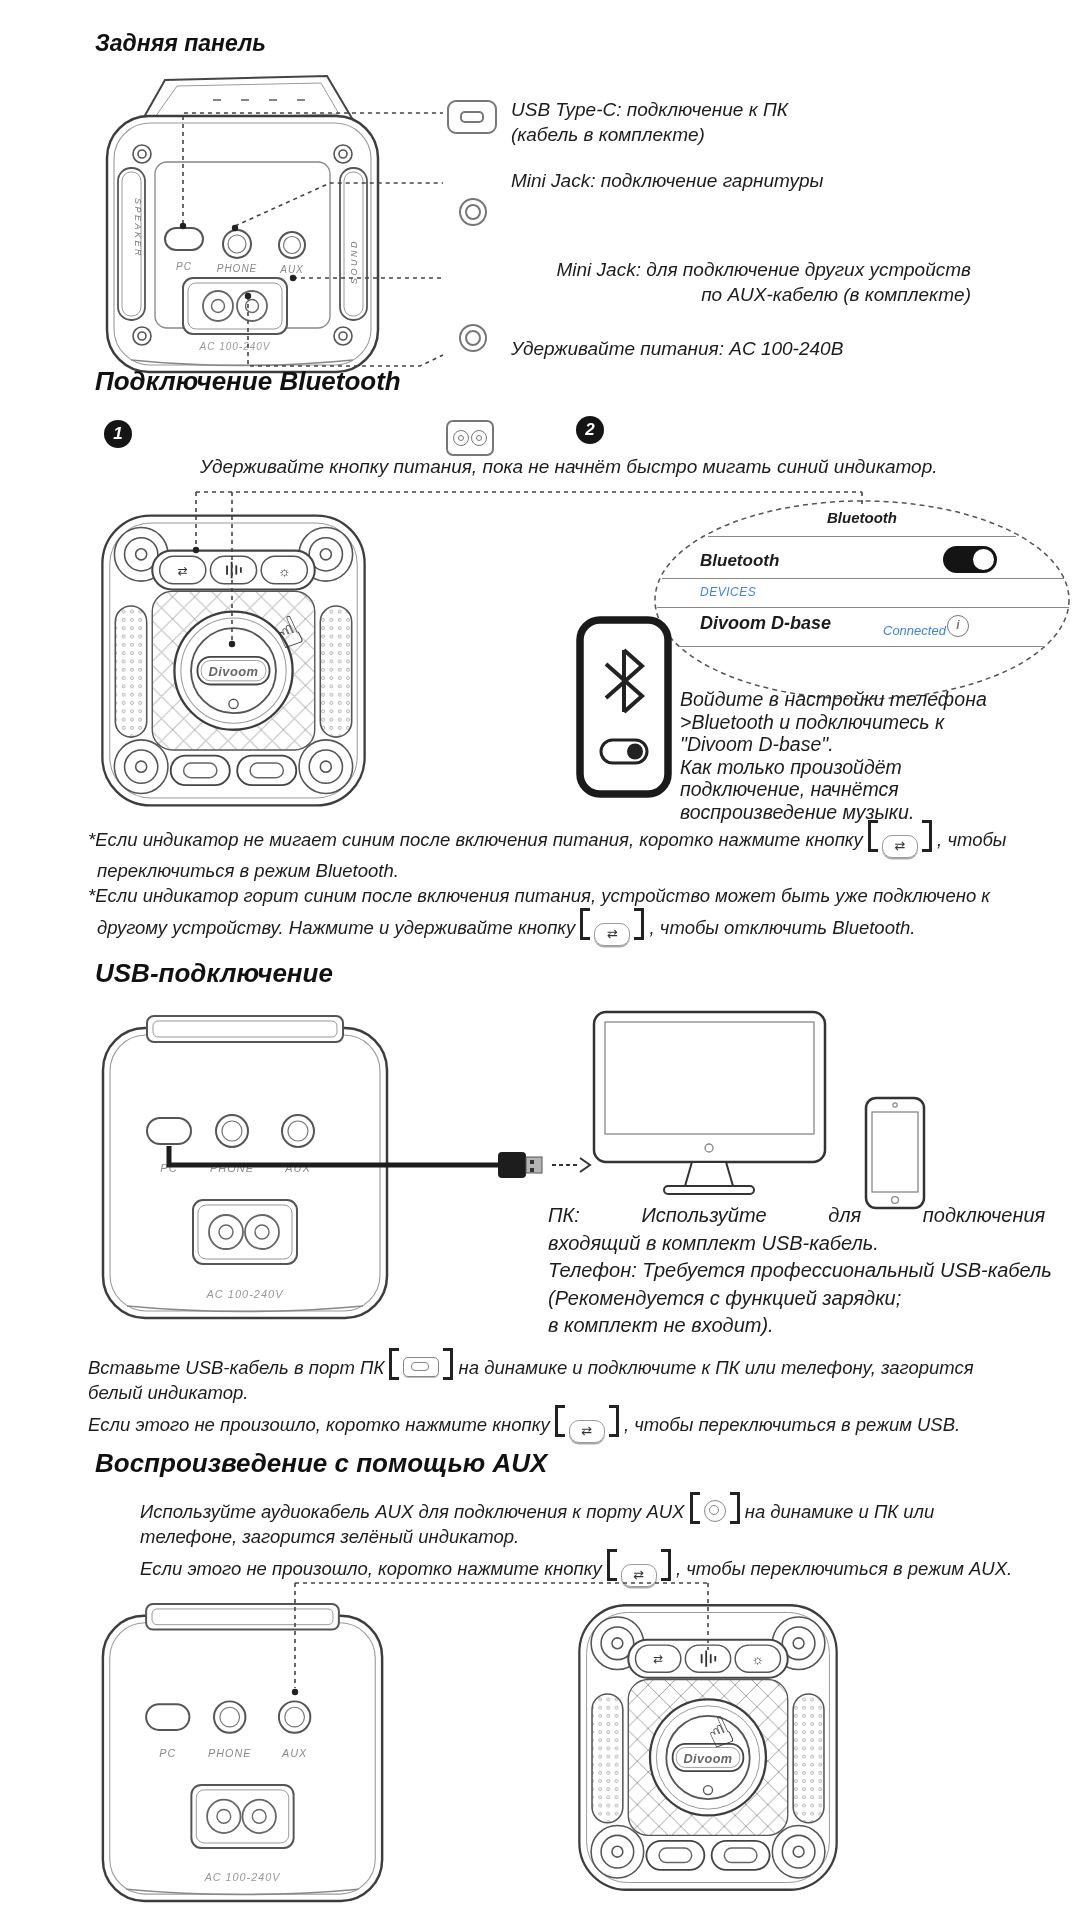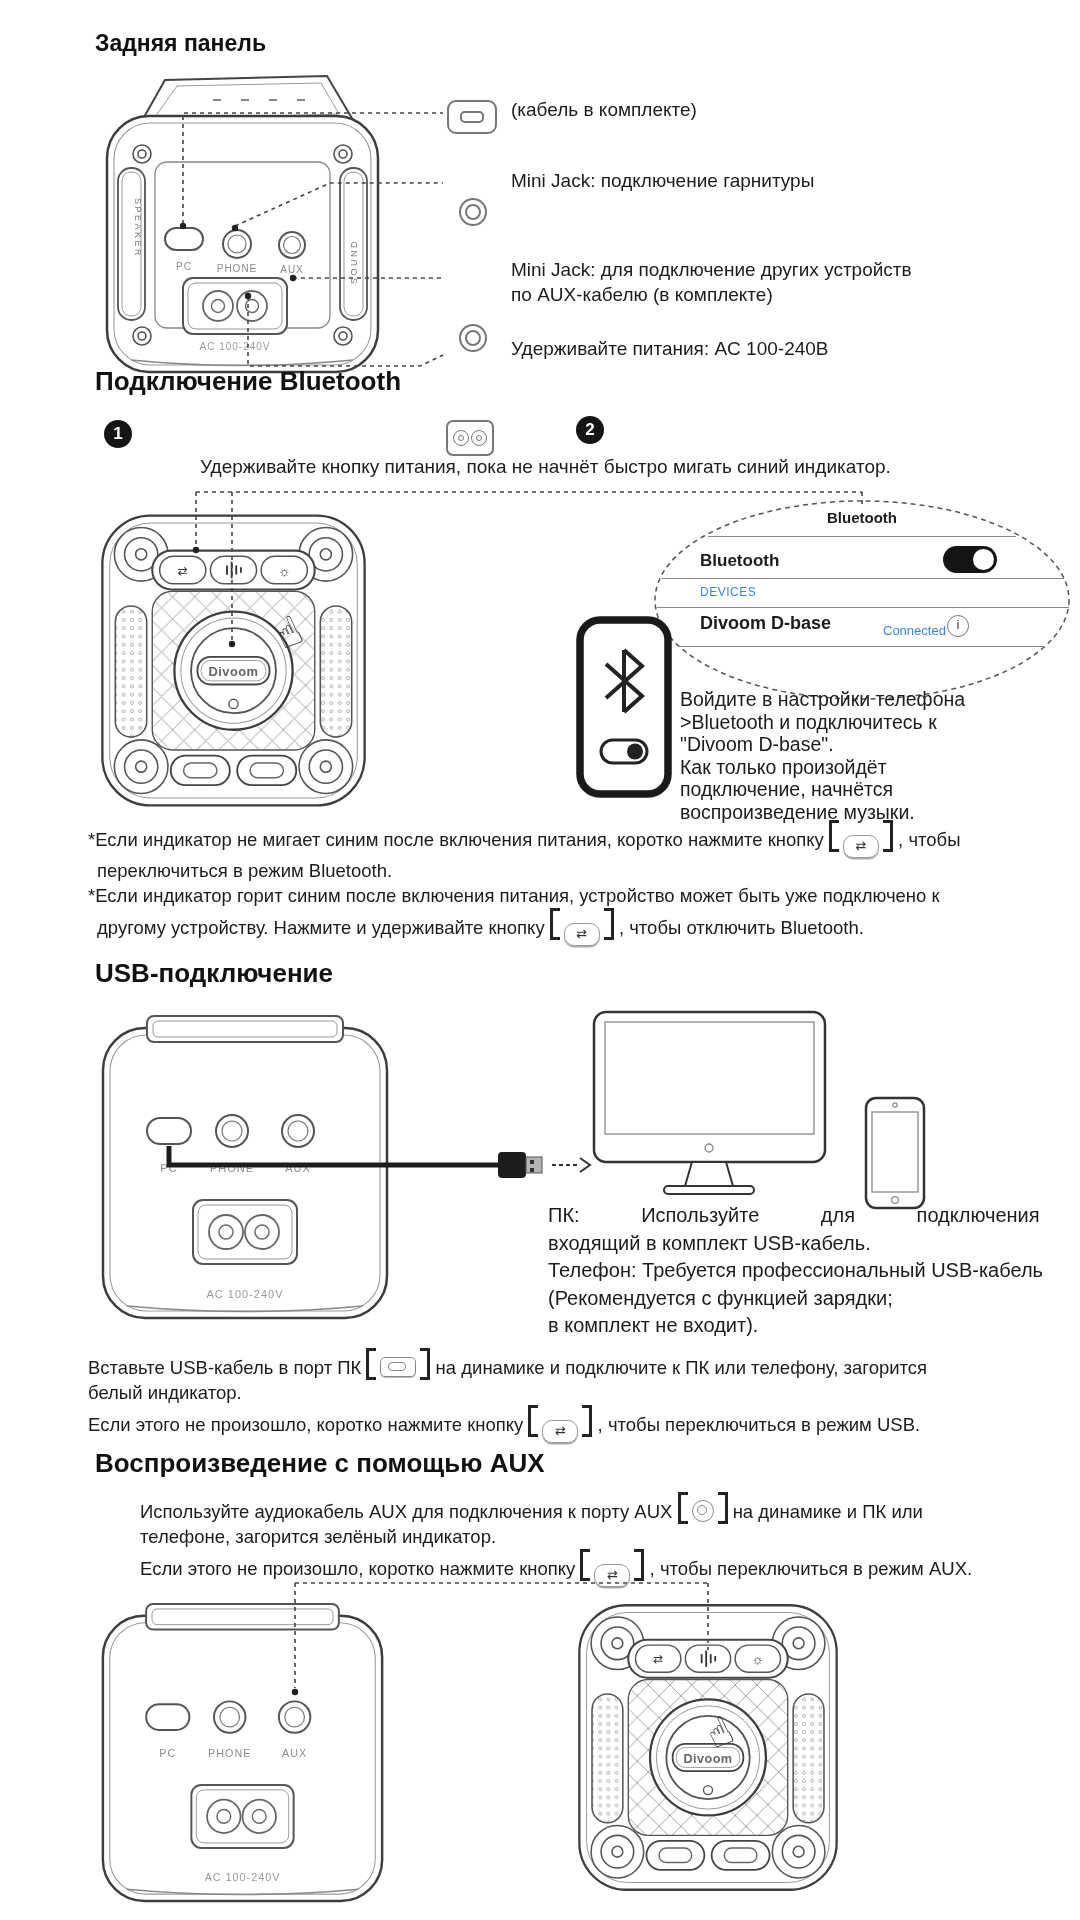--- a/index.html
+++ b/index.html
@@ -1,17 +1,17 @@
 <!DOCTYPE html>
 <html><head>
 <meta charset="utf-8">
 <style>
   html,body{margin:0;padding:0;background:#fff;}
   #page{position:relative;width:1080px;height:1920px;background:#fff;overflow:hidden;
-        font-family:"Liberation Sans","DejaVu Sans",sans-serif;color:#1c1c1c;}
+        font-family:"Liberation Sans","DejaVu Sans",sans-serif;color:#1c1c1c;font-style:italic;}
   .abs{position:absolute;}
   .t1{font-size:23px;font-weight:700;color:#111;}
   .t2{font-size:26px;font-weight:700;color:#111;}
   .body19{font-size:19px;line-height:25px;}
   .body20{font-size:19.5px;line-height:22.5px;}
   .note{font-size:18.5px;line-height:25px;width:960px;}
   .gray{color:#3b82f6;}
   .step{width:28px;height:28px;border-radius:50%;background:#151515;color:#fff;
         font-weight:700;font-size:17px;display:flex;align-items:center;justify-content:center;}
   svg{display:block;}
@@ -106,32 +106,33 @@
       <circle cx="157" cy="236" r="6.5" fill="none" stroke="#666" stroke-width="1.4"></circle>
     </g>
     <text x="140" y="280" text-anchor="middle" font-size="10" fill="#999" letter-spacing="1">AC 100-240V</text>
     <path d="M36,290 Q147,301 258,290" fill="none" stroke="#888" stroke-width="1.4"></path>
   </svg>
 
   <div class="abs coUsb" style="left:447px;top:100px;">
       <i></i>
     </div>
   <div class="abs body19" style="left:511px;top:97px;width:420px;">
+    <div>USB Type-C: подключение к ПК</div>
       <div>(кабель в комплекте)</div>
   </div>
   <div class="abs coJack" style="left:459px;top:164px;">
       <i></i>
     </div>
   <div class="abs body19" style="left:511px;top:168px;width:420px;">
     <div>Mini Jack: подключение гарнитуры</div>
   </div>
   <div class="abs coJack" style="left:459px;top:262px;">
       <i></i>
     </div>
-  <div class="abs body19" style="left:511px;top:257px;width:460px;">
+  <div class="abs body19" style="left:511px;top:257px;width:460px;text-align:right;">
     <div>Mini Jack: для подключение других устройств</div>
       <div>по AUX-кабелю (в комплекте)</div>
   </div>
   <div class="abs coPwr" style="left:446px;top:330px;">
     <i style="left:5px;">
         <u></u>
       </i>
       <i style="left:23px;">
         <u></u>
       </i>

